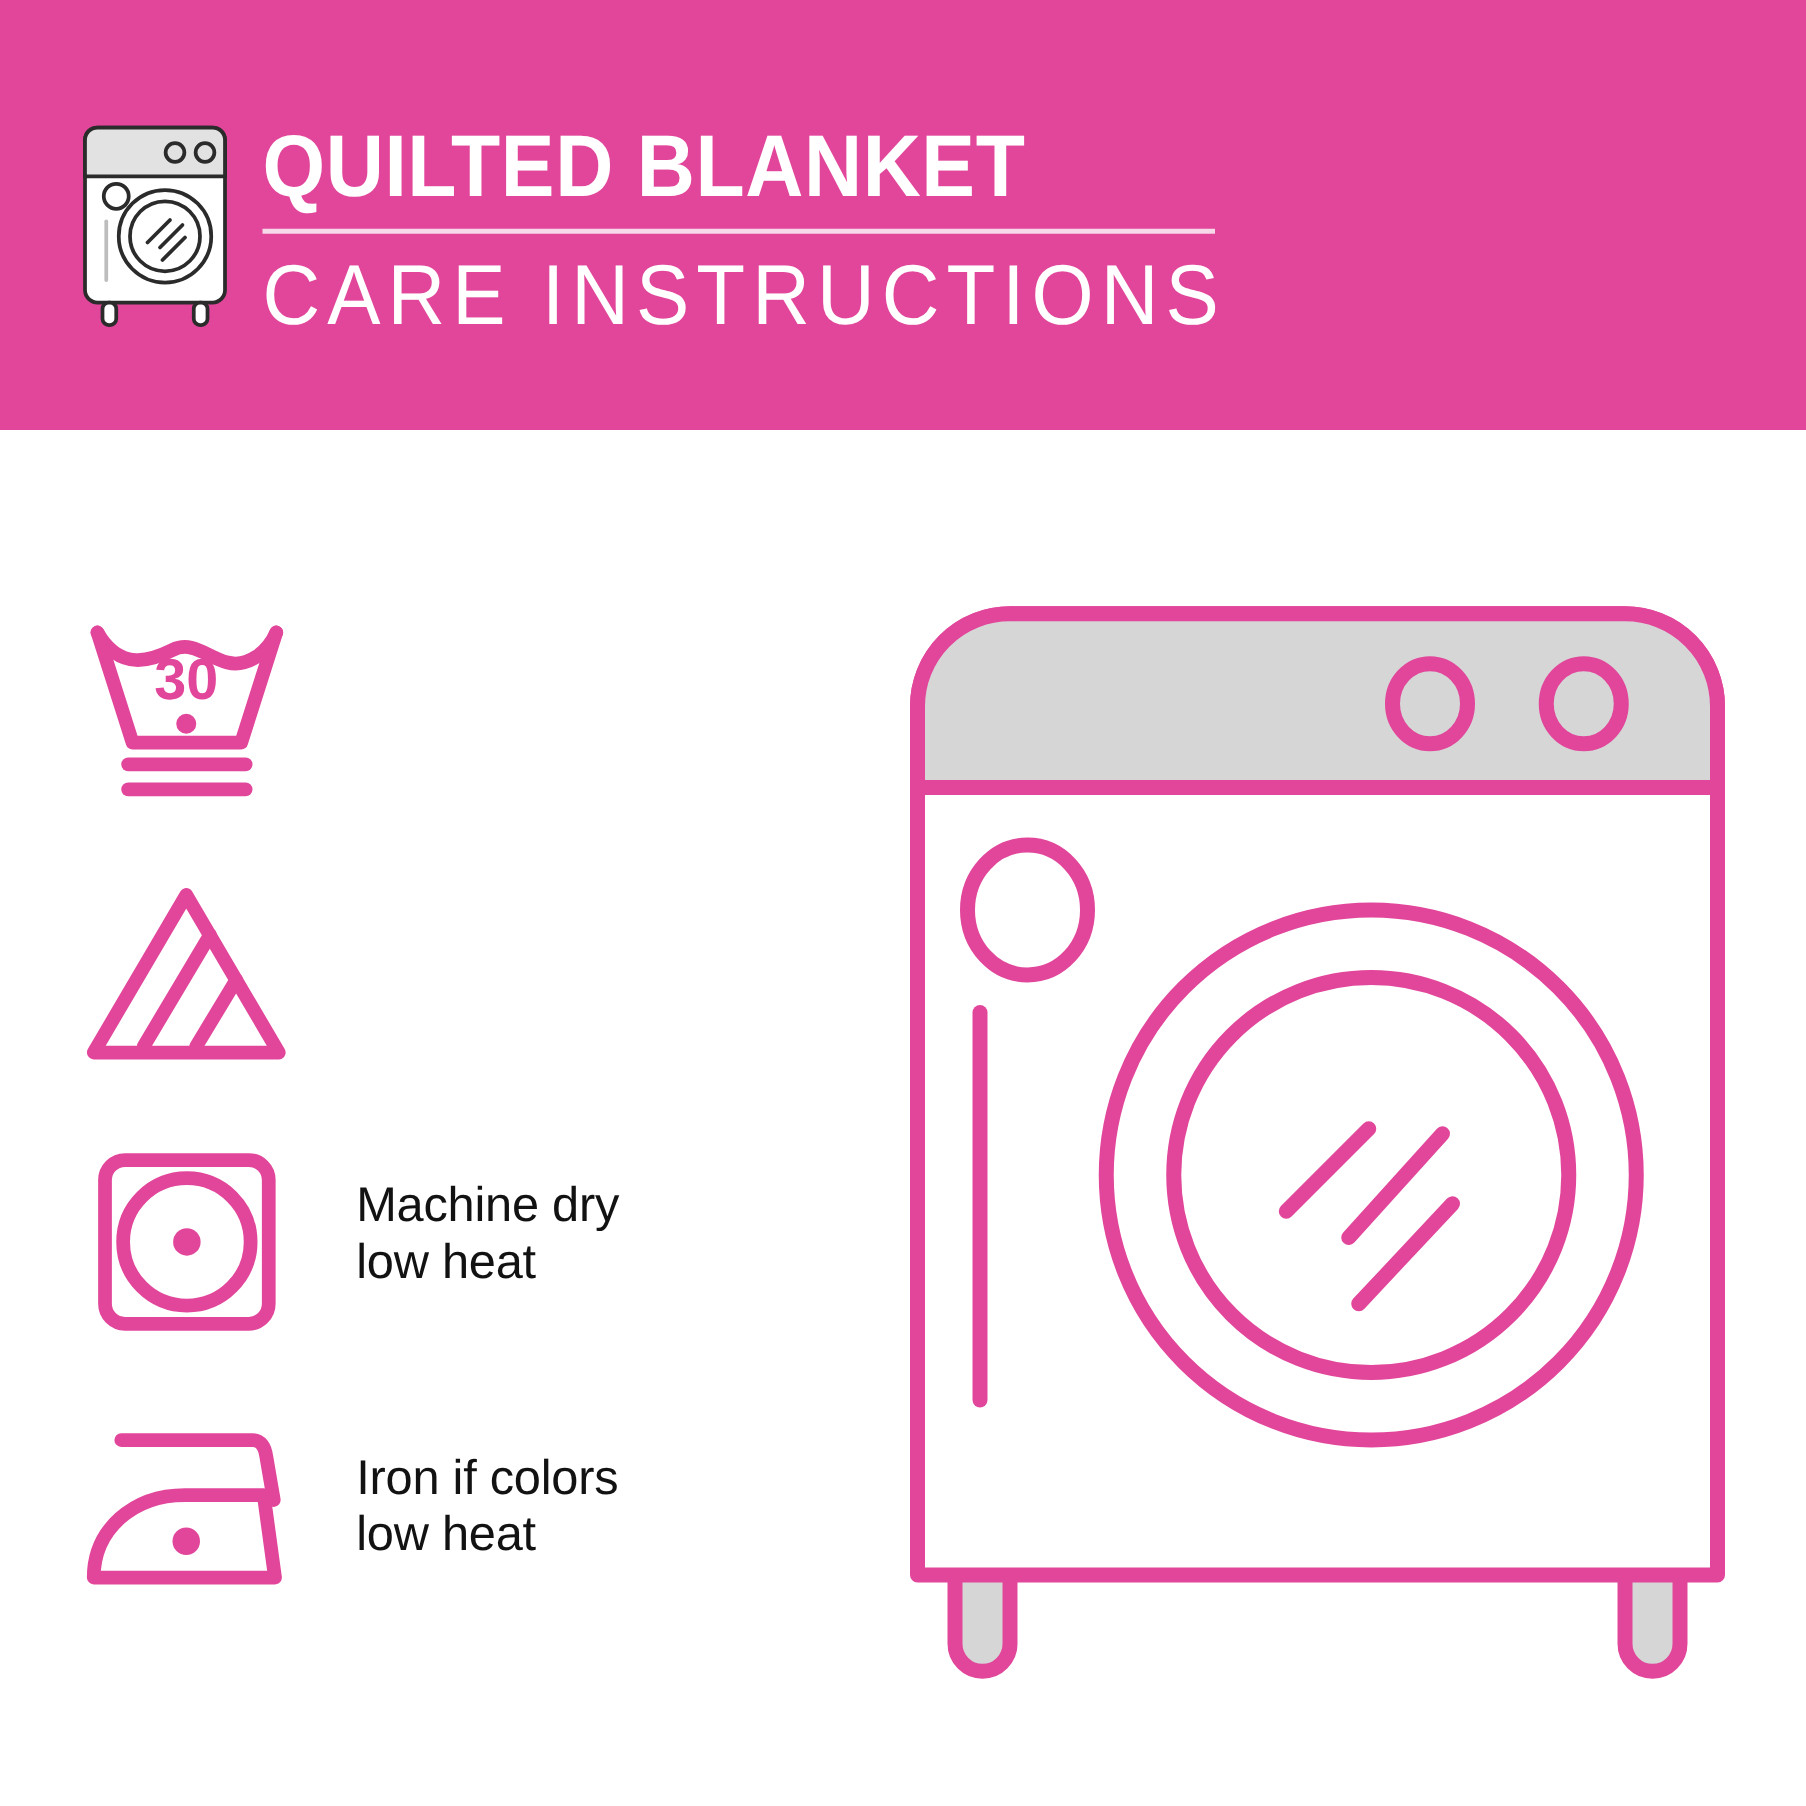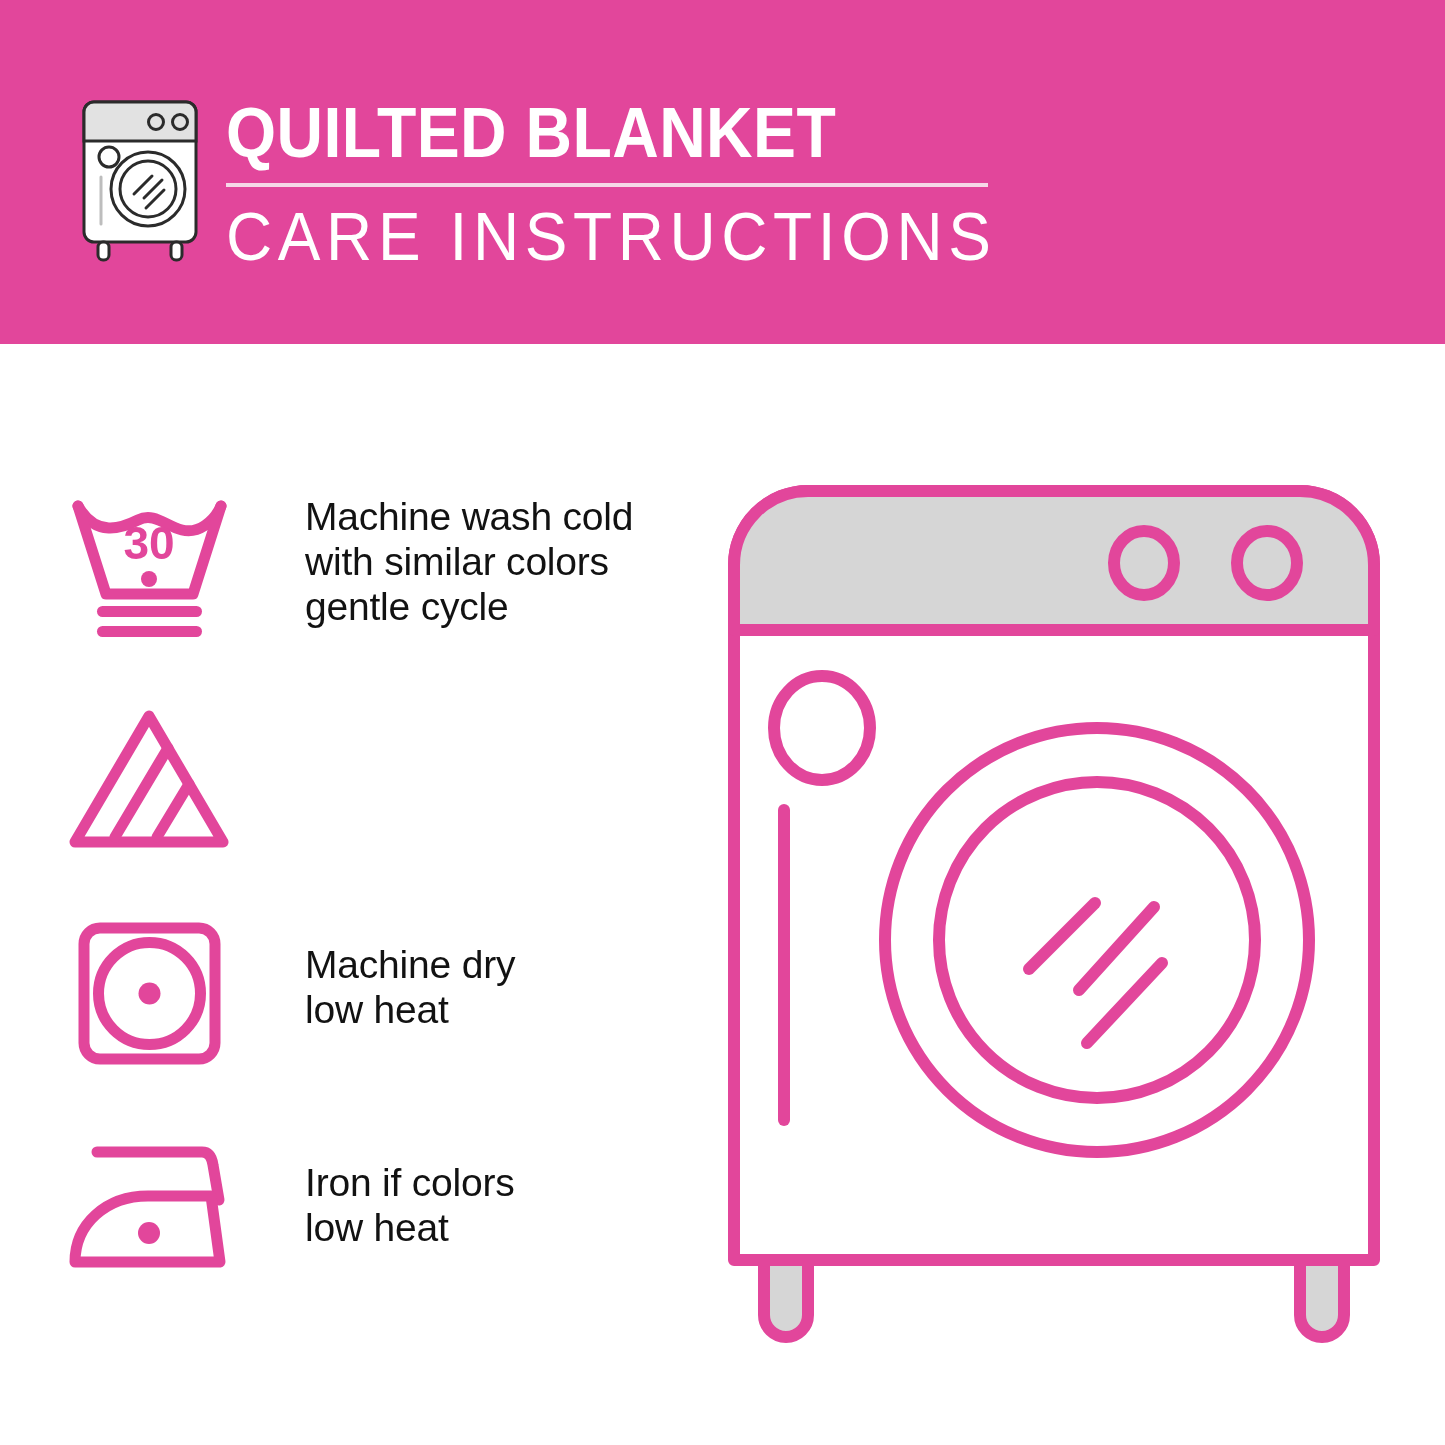--- a/index.html
+++ b/index.html
@@ -23,21 +23,21 @@
     position: absolute;
     left: 0;
     top: 0;
     width: 1445px;
     height: 344px;
     background: #e2469b;
     box-sizing: border-box;
   }
   .header-inner {
     position: absolute;
-    left: 78px;
+    left: 62px;
     top: 88px;
     display: flex;
     align-items: flex-start;
   }
   .header-logo {
     width: 124px;
     height: 168px;
     flex: 0 0 auto;
     margin-top: 6px;
   }
@@ -79,21 +79,20 @@
   .care-list {
     position: absolute;
     left: 62px;
     top: 478px;
     width: 640px;
   }
   .care-row {
     display: flex;
     align-items: flex-start;
     height: 214px;
-    gap: 20px;
   }
   .care-icon {
     width: 175px;
     height: 175px;
     flex: 0 0 auto;
     display: flex;
     align-items: center;
     justify-content: center;
   }
   .care-icon svg {
@@ -182,23 +181,20 @@
           <path d="M16 20 L44 108 L131 108 L159 20" fill="none" stroke="#e2469b" stroke-width="11" stroke-linecap="round" stroke-linejoin="round"></path>
 
           <text x="87" y="73" text-anchor="middle" font-family="Liberation Sans, sans-serif" font-size="46" font-weight="bold" fill="#e2469b">30</text>
 
           <circle cx="87" cy="93" r="8" fill="#e2469b"></circle>
 
           <rect x="35" y="120" width="105" height="11" rx="5.5" fill="#e2469b"></rect>
           <rect x="35" y="140" width="105" height="11" rx="5.5" fill="#e2469b"></rect>
         </svg>
       </div>
-      <div class="care-text">Machine wash cold
-with similar colors
-gentle cycle</div>
     </div>
 
     <div class="care-row row-bleach">
       <div class="care-icon">
         <svg viewBox="0 0 175 160" width="175" height="160" aria-hidden="true">
 
           <path d="M87 16 L161 142 L13 142 Z" fill="none" stroke="#e2469b" stroke-width="11" stroke-linejoin="round"></path>
 
           <line x1="106" y1="48" x2="53" y2="137" stroke="#e2469b" stroke-width="11" stroke-linecap="round"></line>
           <line x1="127" y1="84" x2="95" y2="137" stroke="#e2469b" stroke-width="11" stroke-linecap="round"></line>

